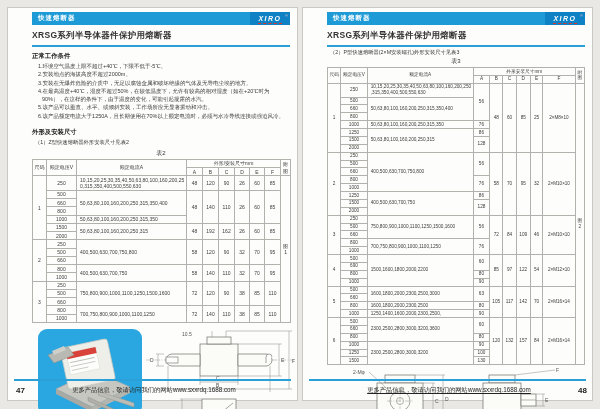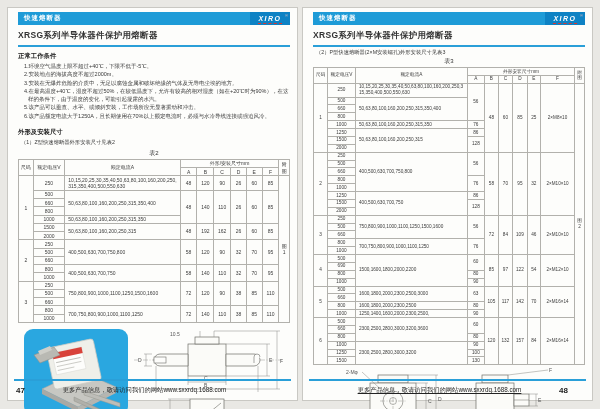--- a/index.html
+++ b/index.html
@@ -1,41 +1,41 @@
 <!DOCTYPE html>
 <html><head>
 <meta charset="utf-8">
 <style>
   html,body{margin:0;padding:0;}
   body{width:600px;height:409px;background:#e9e8e4;font-family:"Liberation Sans",sans-serif;position:relative;overflow:hidden;}
   .page{position:absolute;top:7px;width:291px;height:394px;background:#fdfdfb;border:1px solid #c9c8c3;box-sizing:border-box;}
   #page-left{left:7px;}
   #page-right{left:302px;}
-  .inner{position:relative;height:100%;padding:4px 7px 0 10px;box-sizing:border-box;}
+  .inner{position:relative;height:100%;padding:4px 7px 0 24px;box-sizing:border-box;}
   .topbar{height:13px;background:#1e9bd7;display:flex;align-items:center;justify-content:space-between;}
   .topbar .bar-label{color:#fff;font-size:6.5px;font-weight:bold;padding-left:6px;letter-spacing:1px;}
   .logo-box{height:13px;width:40px;background:#0e82c4;display:flex;align-items:center;justify-content:center;position:relative;}
   .logo-text{color:#fff;font-size:7px;font-weight:bold;font-style:italic;letter-spacing:1.5px;border-bottom:1px dashed #e3342c;line-height:9px;}
   .logo-reg{color:#f4c0bd;font-size:4px;position:absolute;right:2px;top:1px;}
   .doc-title{font-size:8.5px;font-weight:bold;color:#333;margin-top:5px;padding-bottom:3px;border-bottom:2px solid #2a9fd8;letter-spacing:.3px;}
   .sec-heading{font-size:6.4px;font-weight:bold;color:#222;margin-top:5px;}
   .cond-items{margin-top:1px;padding-left:4px;}
   .cond-item{font-size:5.5px;color:#3a3a3a;line-height:1.5;padding-left:6px;text-indent:-4px;}
   .sub-note{font-size:5.3px;color:#3a3a3a;margin-top:2px;padding-left:3px;}
   .tbl-caption{font-size:6px;color:#333;text-align:center;margin-top:3px;margin-bottom:1px;}
   table.spec{border-collapse:collapse;table-layout:fixed;width:100%;font-size:5px;color:#3c3c3c;}
   table.spec th,table.spec td{border:0.5px solid #b2b1ac;padding:0.5px 1px;text-align:center;vertical-align:middle;font-weight:normal;line-height:1.25;word-wrap:break-word;}
   table.spec td.curr{text-align:left;padding-left:3px;}
   table.spec td.fdim{font-size:4.6px;}
   #page-right table.spec{font-size:4.7px;}
   .imgs-row{display:flex;margin-top:6px;align-items:flex-start;}
   .photo-box{width:104px;height:86px;background:#2aa7e0;border-radius:9px;margin-left:6px;flex:none;}
   .fig-wrap{flex:1;text-align:center;}
   .footer-line{position:absolute;left:6px;right:6px;bottom:19px;height:2px;background:#2a9fd8;}
-  .footer-row{position:absolute;left:8px;right:24px;bottom:5px;display:flex;align-items:flex-end;}
+  .footer-row{position:absolute;left:8px;right:5px;bottom:5px;display:flex;align-items:flex-end;}
   .page-num{font-size:8px;font-weight:bold;color:#222;width:24px;}
   .footer-text{flex:1;text-align:center;font-size:6.3px;color:#222;}
   .footer-text.u{text-decoration:underline;}
   svg text{font-family:"Liberation Sans",sans-serif;font-size:5px;fill:#555;}
   svg .dimline{stroke:#8a8a85;stroke-width:0.5;fill:none;}
   svg .part{stroke:#6d6d68;stroke-width:0.7;fill:#fbfbf8;}
   svg .cline{stroke:#9a9a95;stroke-width:0.5;stroke-dasharray:5,1.5,1,1.5;fill:none;}
 </style>
 </head>
 <body>

